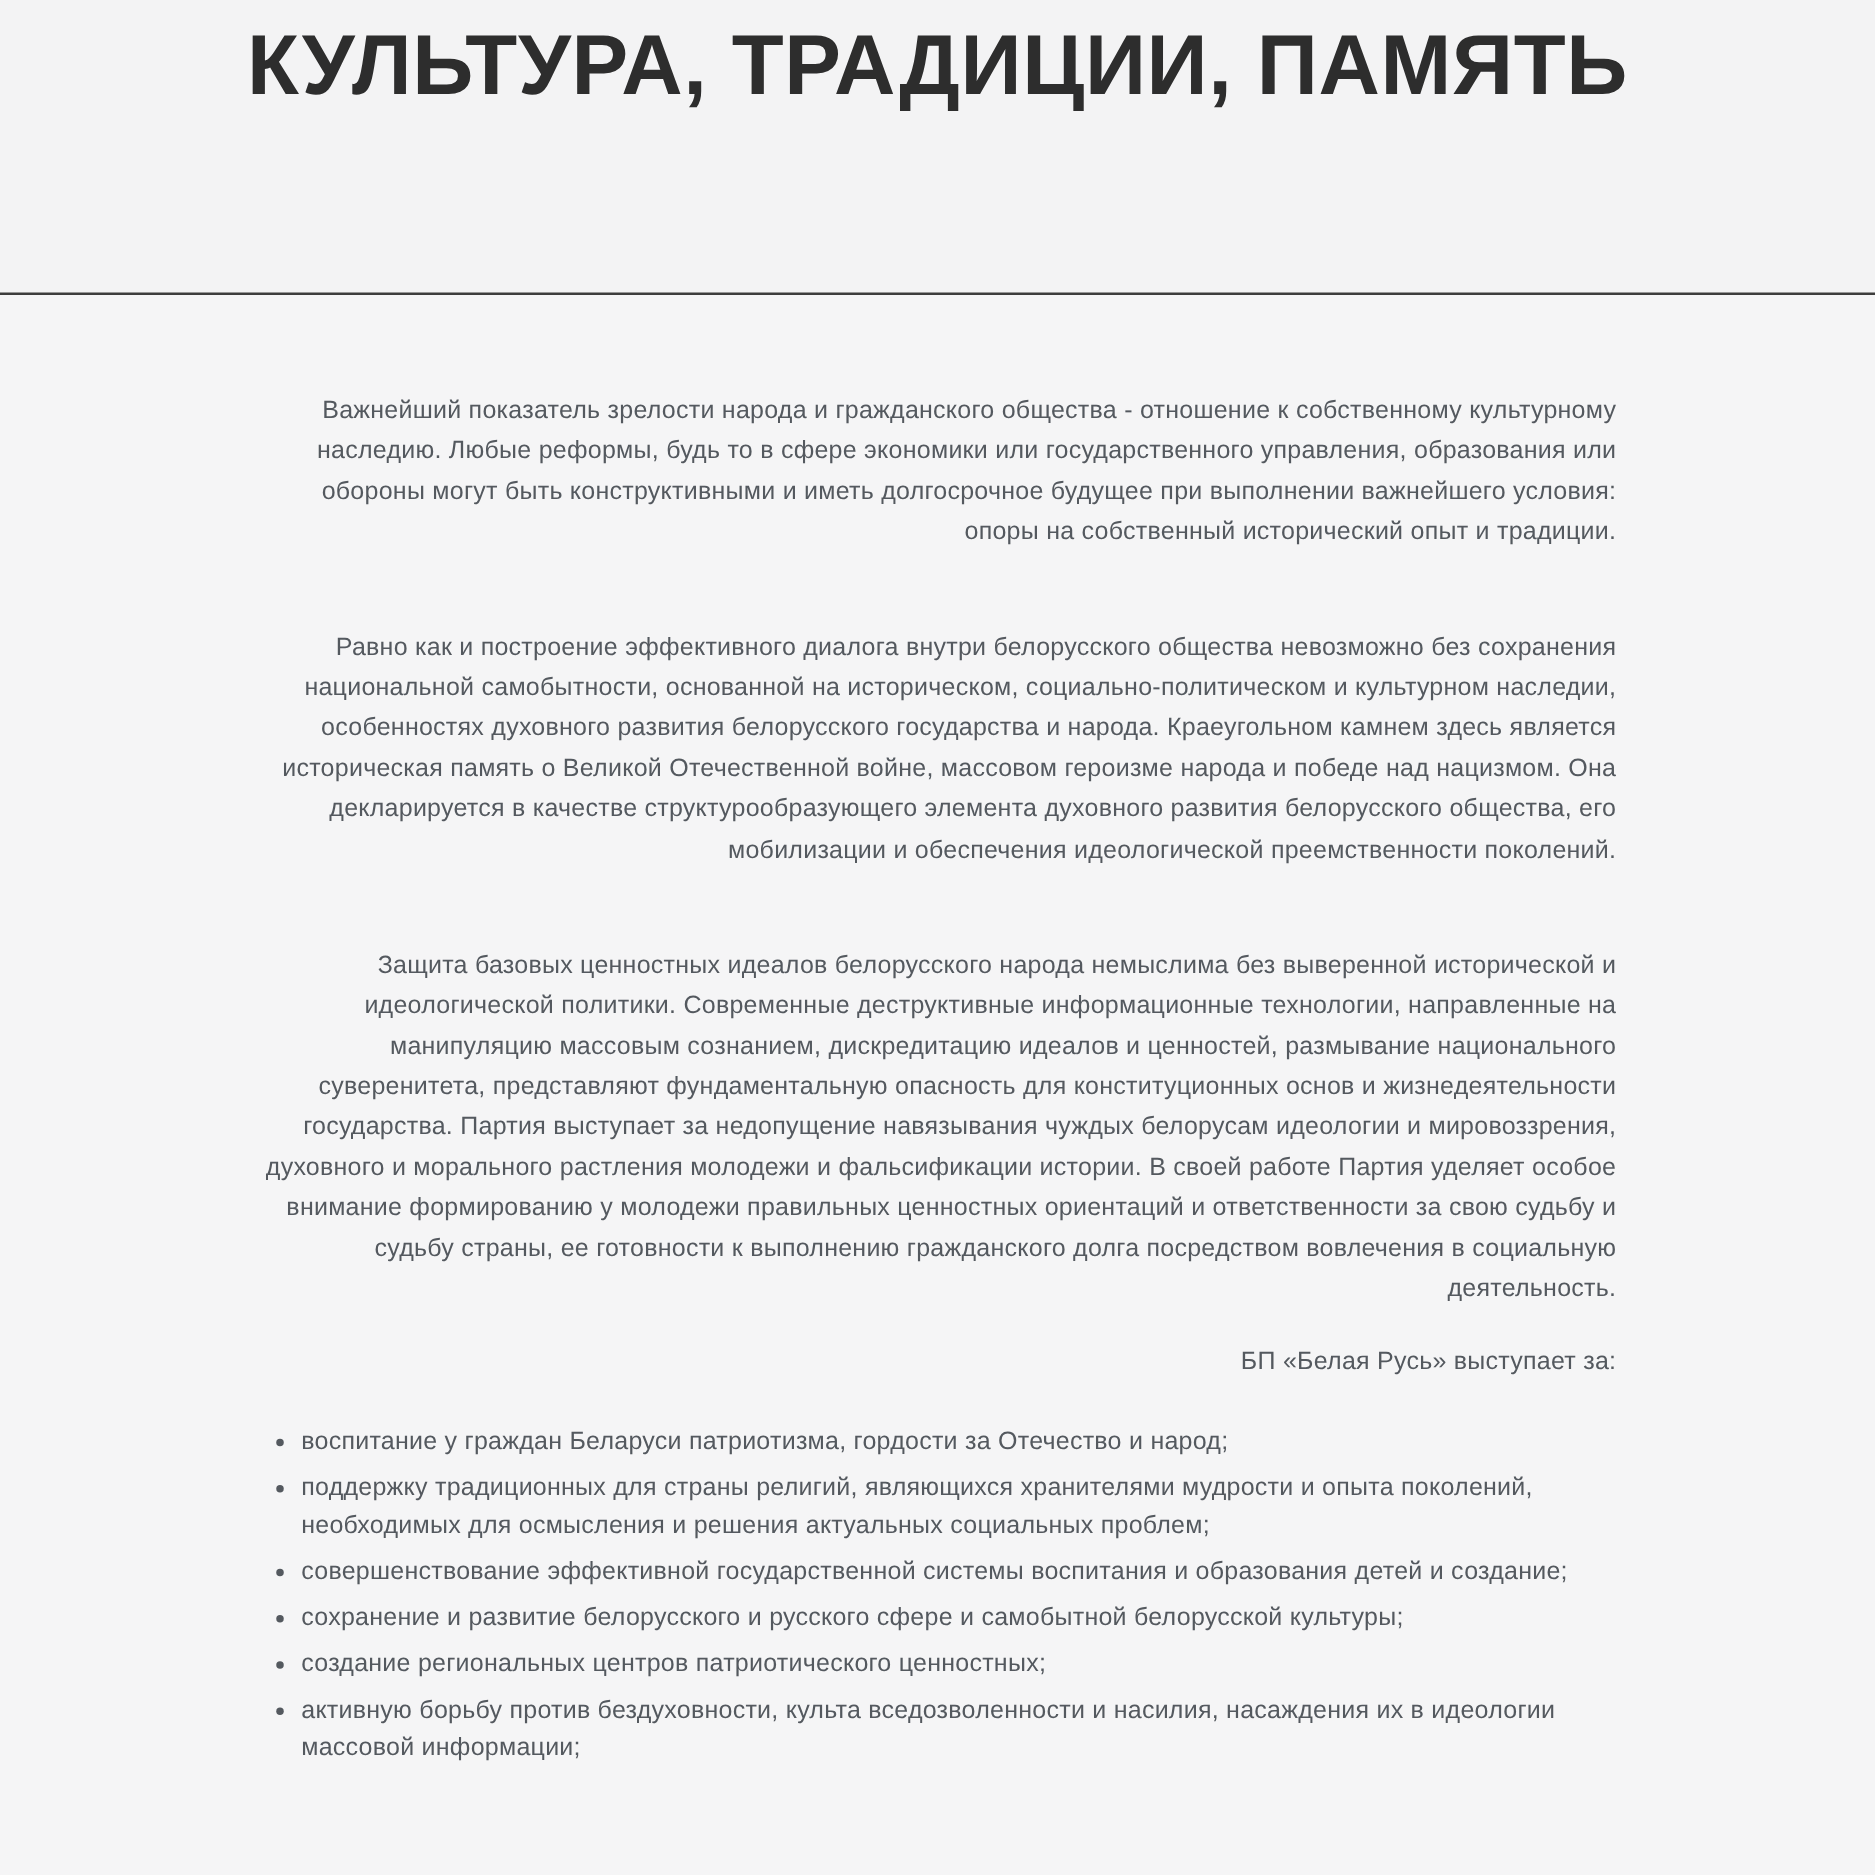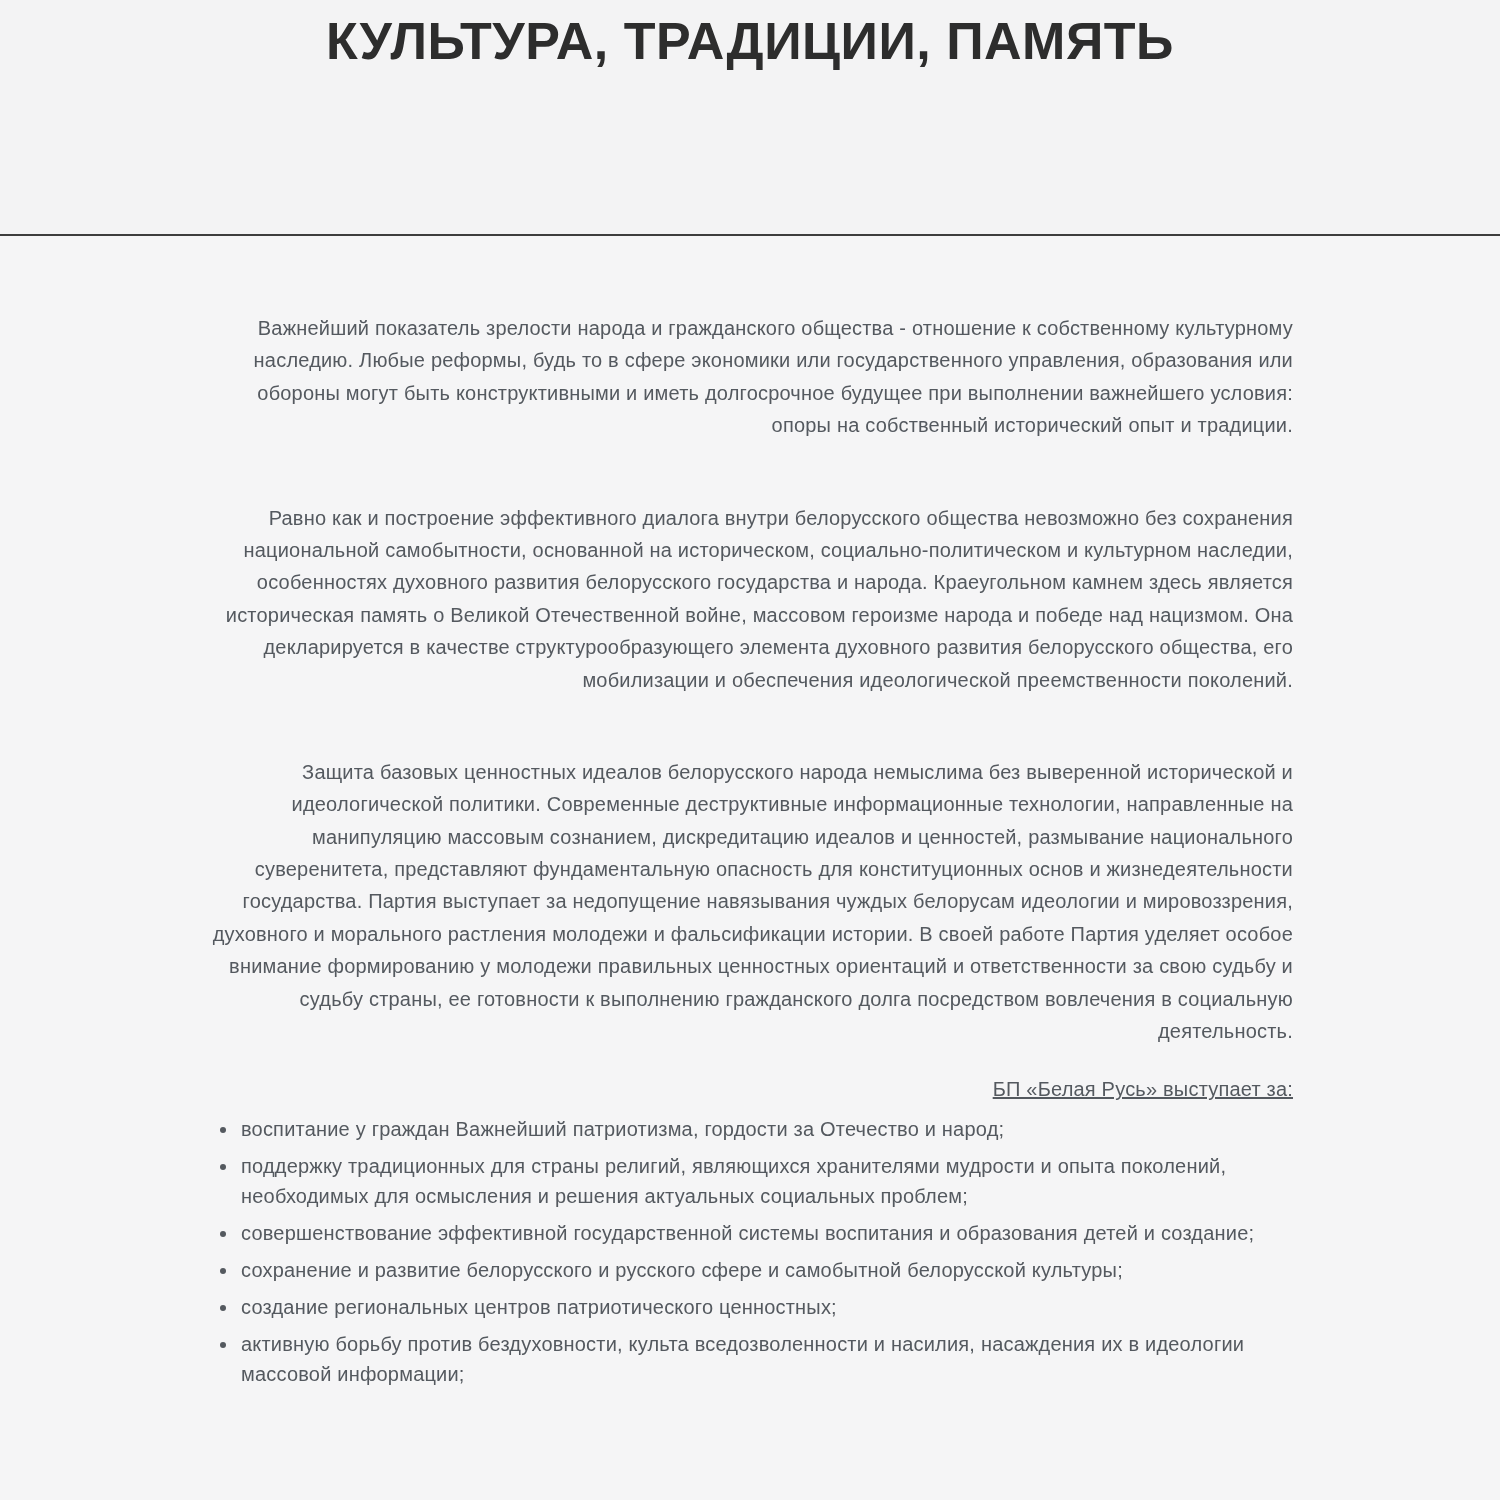--- a/index.html
+++ b/index.html
@@ -25,21 +25,21 @@
     height: 234px;
     background: var(--hero-background);
     display: flex;
     align-items: flex-start;
     justify-content: center;
   }
   .page-title {
     margin: 8px auto 0;
     max-width: 1150px;
     text-align: center;
-    font-size: 52px;
+    font-size: 68px;
     line-height: 1.3;
     font-weight: 800;
     letter-spacing: 0.5px;
     color: var(--heading-text);
     text-transform: uppercase;
   }
   .divider {
     border: none;
     border-top: 2px solid var(--divider);
     margin: 0;
@@ -49,21 +49,21 @@
     max-width: 1086px;
     margin: 0 auto;
     padding-top: 76px;
     color: var(--body-text);
     font-size: 20px;
     line-height: 1.62;
     letter-spacing: 0.2px;
   }
   .para { margin: 0 0 26px; text-align: right; }
   .para.gap { margin-bottom: 60px; }
-  .list-intro { margin: 0 0 8px; text-decoration: underline; }
+  .list-intro { margin: 0 0 32px; }
   .bullets {
     margin: 0;
     padding-left: 32px;
     line-height: 1.5;
   }
   .bullets li {
     margin-bottom: 7px;
     padding-left: 2px;
   }
 </style>
@@ -82,21 +82,21 @@
 
     <p class="para gap">Важнейший показатель зрелости народа и гражданского общества - отношение к собственному культурному наследию. Любые реформы, будь то в сфере экономики или государственного управления, образования или обороны могут быть конструктивными и иметь долгосрочное будущее при выполнении важнейшего условия: опоры на собственный исторический опыт и традиции.</p>
 
     <p class="para gap">Равно как и построение эффективного диалога внутри белорусского общества невозможно без сохранения национальной самобытности, основанной на историческом, социально-политическом и культурном наследии, особенностях духовного развития белорусского государства и народа. Краеугольном камнем здесь является историческая память о Великой Отечественной войне, массовом героизме народа и победе над нацизмом. Она декларируется в качестве структурообразующего элемента духовного развития белорусского общества, его мобилизации и обеспечения идеологической преемственности поколений.</p>
 
     <p class="para">Защита базовых ценностных идеалов белорусского народа немыслима без выверенной исторической и идеологической политики. Современные деструктивные информационные технологии, направленные на манипуляцию массовым сознанием, дискредитацию идеалов и ценностей, размывание национального суверенитета, представляют фундаментальную опасность для конституционных основ и жизнедеятельности государства. Партия выступает за недопущение навязывания чуждых белорусам идеологии и мировоззрения, духовного и морального растления молодежи и фальсификации истории. В своей работе Партия уделяет особое внимание формированию у молодежи правильных ценностных ориентаций и ответственности за свою судьбу и судьбу страны, ее готовности к выполнению гражданского долга посредством вовлечения в социальную деятельность.</p>
 
     <p class="para list-intro">БП «Белая Русь» выступает за:</p>
 
     <ul class="bullets">
-      <li>воспитание у граждан Важнейший патриотизма, гордости за Отечество и народ;</li>
+      <li>воспитание у граждан Беларуси патриотизма, гордости за Отечество и народ;</li>
       <li>поддержку традиционных для страны религий, являющихся хранителями мудрости и опыта поколений, необходимых для осмысления и решения актуальных социальных проблем;</li>
       <li>совершенствование эффективной государственной системы воспитания и образования детей и создание;</li>
       <li>сохранение и развитие белорусского и русского сфере и самобытной белорусской культуры;</li>
       <li>создание региональных центров патриотического ценностных;</li>
       <li>активную борьбу против бездуховности, культа вседозволенности и насилия, насаждения их в идеологии массовой информации;</li>
     </ul>
 
   </main>
 
 </div>

